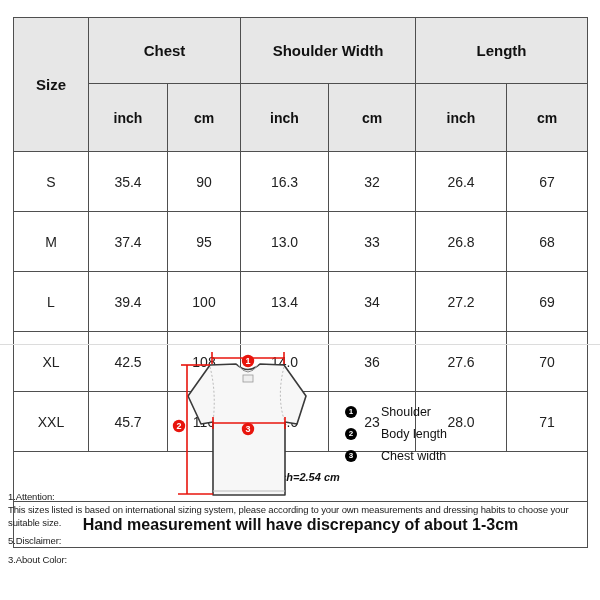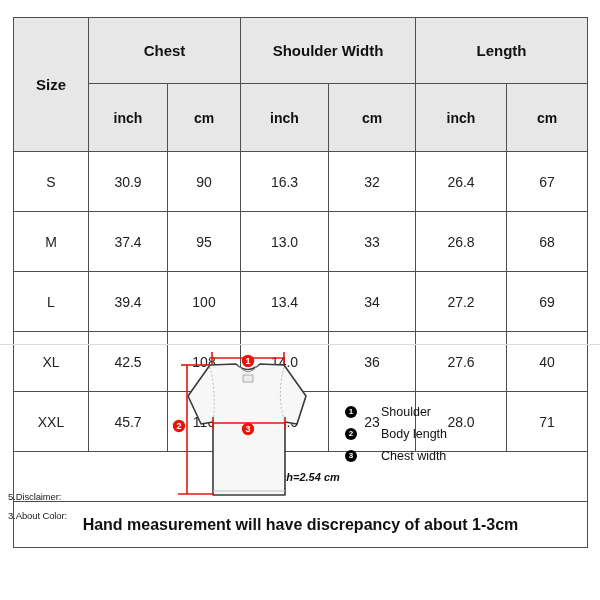--- a/index.html
+++ b/index.html
@@ -64,21 +64,21 @@
       <tr class="row-h2">
         <td class="hd">inch</td>
         <td class="hd">cm</td>
         <td class="hd">inch</td>
         <td class="hd">cm</td>
         <td class="hd">inch</td>
         <td class="hd">cm</td>
       </tr>
       <tr class="row-data">
         <td>S</td>
-        <td>30.9</td>
+        <td>35.4</td>
         <td>90</td>
         <td>16.3</td>
         <td>32</td>
         <td>26.4</td>
         <td>67</td>
       </tr>
       <tr class="row-data">
         <td>M</td>
         <td>37.4</td>
         <td>95</td>
@@ -96,21 +96,21 @@
         <td>27.2</td>
         <td>69</td>
       </tr>
       <tr class="row-data">
         <td>XL</td>
         <td>42.5</td>
         <td>108</td>
         <td>14.0</td>
         <td>36</td>
         <td>27.6</td>
-        <td>40</td>
+        <td>70</td>
       </tr>
       <tr class="row-data">
         <td>XXL</td>
         <td>45.7</td>
         <td>116</td>
         <td>14.6</td>
         <td>23</td>
         <td>28.0</td>
         <td>71</td>
       </tr>
@@ -180,20 +180,24 @@
       <span class="legend-label">Body length</span>
     </div>
     <div class="legend-row">
       <span class="dot">3</span>
       <span class="legend-label">Chest width</span>
     </div>
   </div>
 
   <div class="footnotes">
     <div class="fn">
+      <div class="fn-title">1.Attention:</div>
+      <div class="fn-body">This sizes listed is based on international sizing system, please according to your own measurements and dressing habits to choose your suitable size.</div>
+    </div>
+    <div class="fn">
       <div class="fn-title">5.Disclaimer:</div>
     </div>
     <div class="fn">
       <div class="fn-title">3.About Color:</div>
 
     </div>
   </div>
 
 </div>
 

